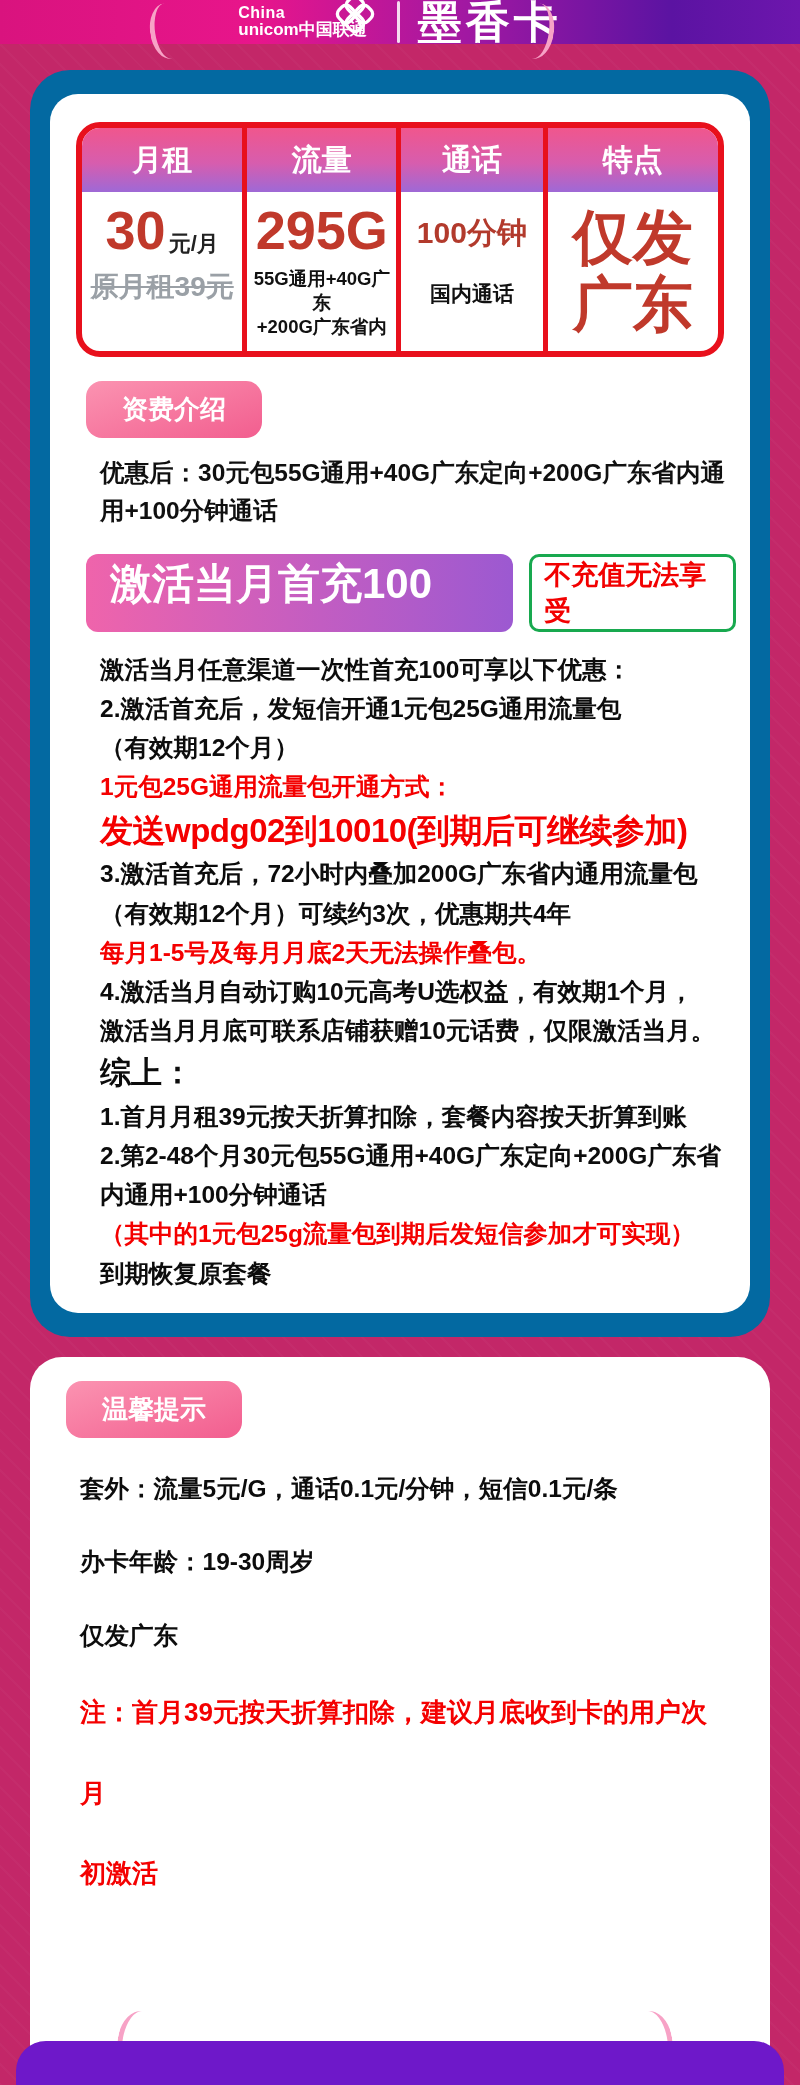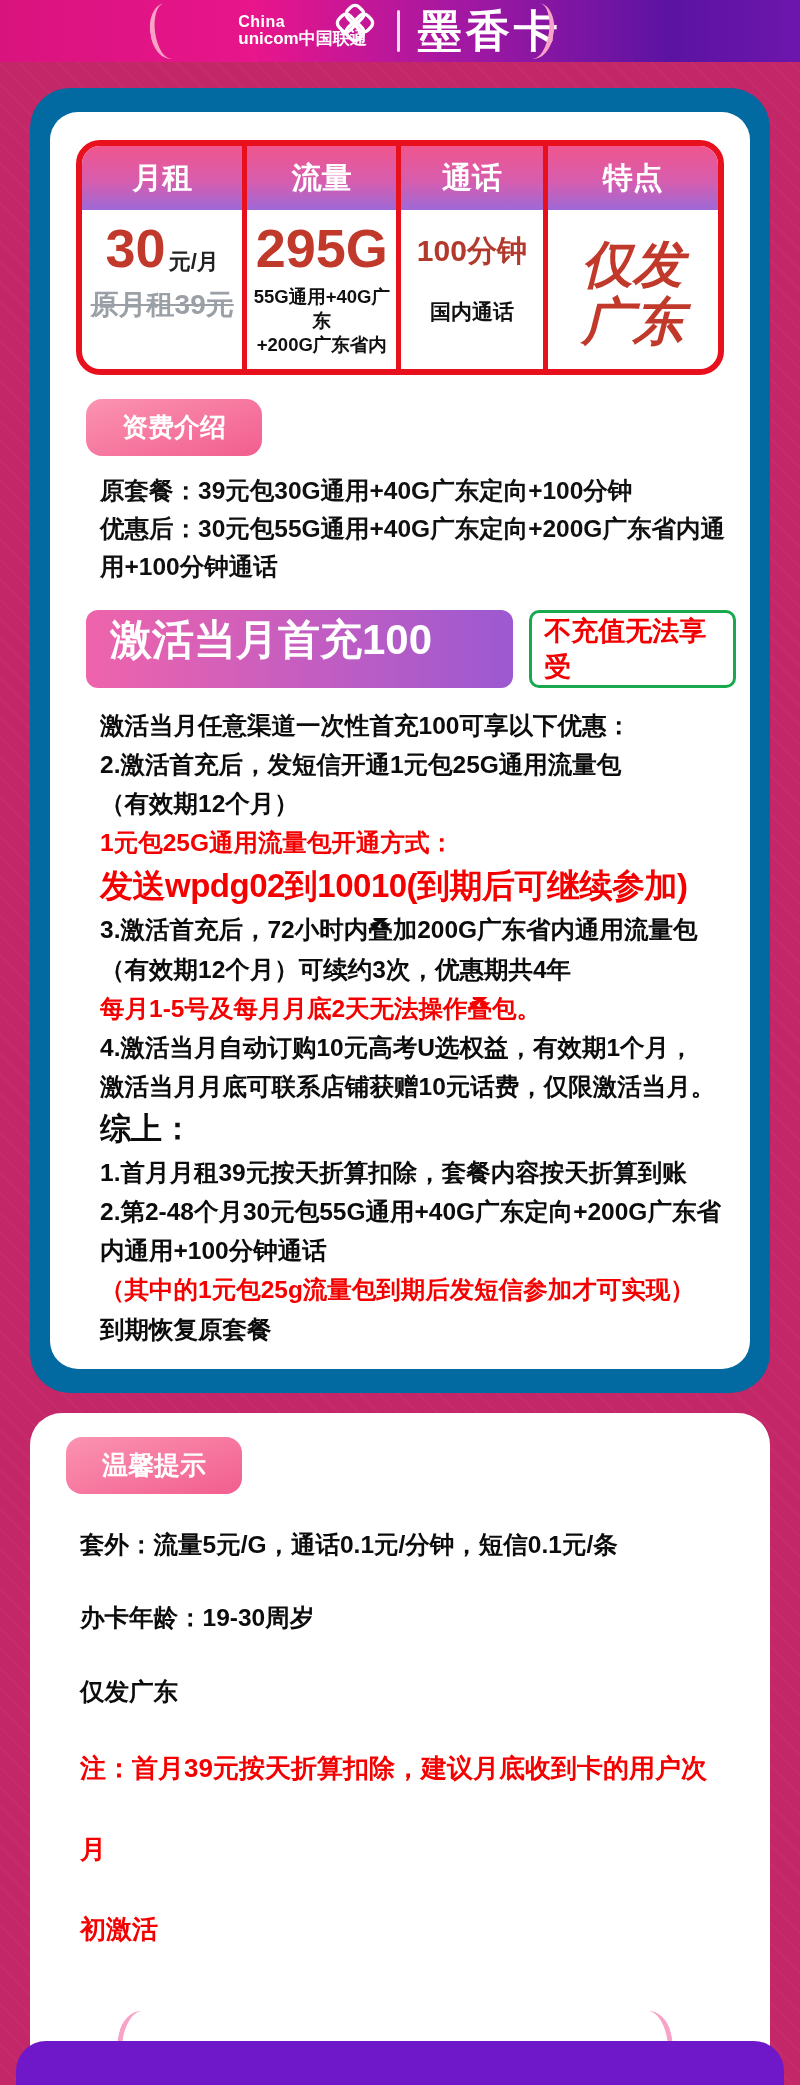--- a/index.html
+++ b/index.html
@@ -9,21 +9,21 @@
     position: relative;
     overflow: hidden;
     background: #c32768;
     background-image: repeating-linear-gradient(45deg, rgba(255,255,255,.025) 0 2px, rgba(0,0,0,0) 2px 14px);
     font-family: "Liberation Sans", "DejaVu Sans", sans-serif;
     font-weight: 700;
   }
 
   
   .header {
-    position: relative; height: 62px;
+    position: relative; height: 44px;
     background: linear-gradient(90deg,#d9137e 0%,#e8158b 32%,#a218a2 58%,#5b13a2 84%,#6d16ad 100%);
     display: flex; align-items: center; justify-content: center;
   }
   .logo { position: relative; display: flex; flex-direction: column; line-height: 1.05; color: #fff; }
   .logo .l1 { font-size: 16px; letter-spacing: .5px; }
   .logo .l2 { font-size: 17px; }
   .knot { position: absolute; top: -11px; left: 97px; }
   .divider { width: 3px; height: 42px; background: rgba(255,255,255,.85); border-radius: 2px; margin: 0 18px 0 30px; }
   .title { font-size: 44px; color: #fff; letter-spacing: 4px; }
   .paren { position: absolute; width: 36px; height: 56px; border-left: 5px solid #f7a2c6; border-radius: 50%; top: 3px; }
@@ -49,21 +49,21 @@
   .td { border-right: 5px solid #e8101c; text-align: center; padding: 10px 4px 12px;
         display: flex; flex-direction: column; align-items: center; }
   .td:last-child { border-right: none; }
   .price-row { display: flex; align-items: flex-end; justify-content: center; gap: 3px; }
   .big-red { font-size: 54px; color: #c0392b; line-height: 1.05; }
   .unit { font-size: 22px; color: #222; }
   .orig { font-size: 28px; color: #9aa0a6; text-decoration: line-through; margin-top: 9px; }
   .detail { font-size: 18.5px; color: #111; line-height: 1.3; margin-top: 8px; white-space: pre-line; }
   .call-val { font-size: 30px; color: #b23a2c; margin-top: 16px; line-height: 1; }
   .call-detail { font-size: 21px; margin-top: 32px; color: #111; }
-  .feature { font-size: 51px; color: #c0392b; line-height: 1.12; white-space: pre-line; margin-top: 16px; font-style: italic; }
+  .feature { font-size: 60px; color: #c0392b; line-height: 1.12; white-space: pre-line; margin-top: 2px; }
 
   .badge {
     display: inline-block; margin: 24px 0 0 36px;
     background: linear-gradient(160deg,#fb93b1,#f25e8f);
     color: #fff; font-size: 26px; padding: 11px 36px; border-radius: 16px;
   }
   .fee-text { margin: 16px 12px 0 50px; width: 640px; }
   .fee-text p { font-size: 24.5px; color: #101010; line-height: 1.55; white-space: pre-line; }
 
   .banner-row { display: flex; align-items: stretch; margin: 24px 14px 16px 36px; gap: 16px; }
@@ -150,21 +150,20 @@
 
       <div class="td">
         <div class="feature">仅发
 广东</div>
       </div>
     </div>
 
     <div class="badge">资费介绍</div>
 
     <div class="fee-text">
-      <p>原套餐：39元包30G通用+40G广东定向+100分钟</p>
       <p>优惠后：30元包55G通用+40G广东定向+200G广东省内通
 用+100分钟通话</p>
     </div>
 
     <div class="banner-row">
       <div class="banner">激活当月首充100</div>
       <div class="warning">不充值无法享受</div>
     </div>
 
     <div class="body-text">

